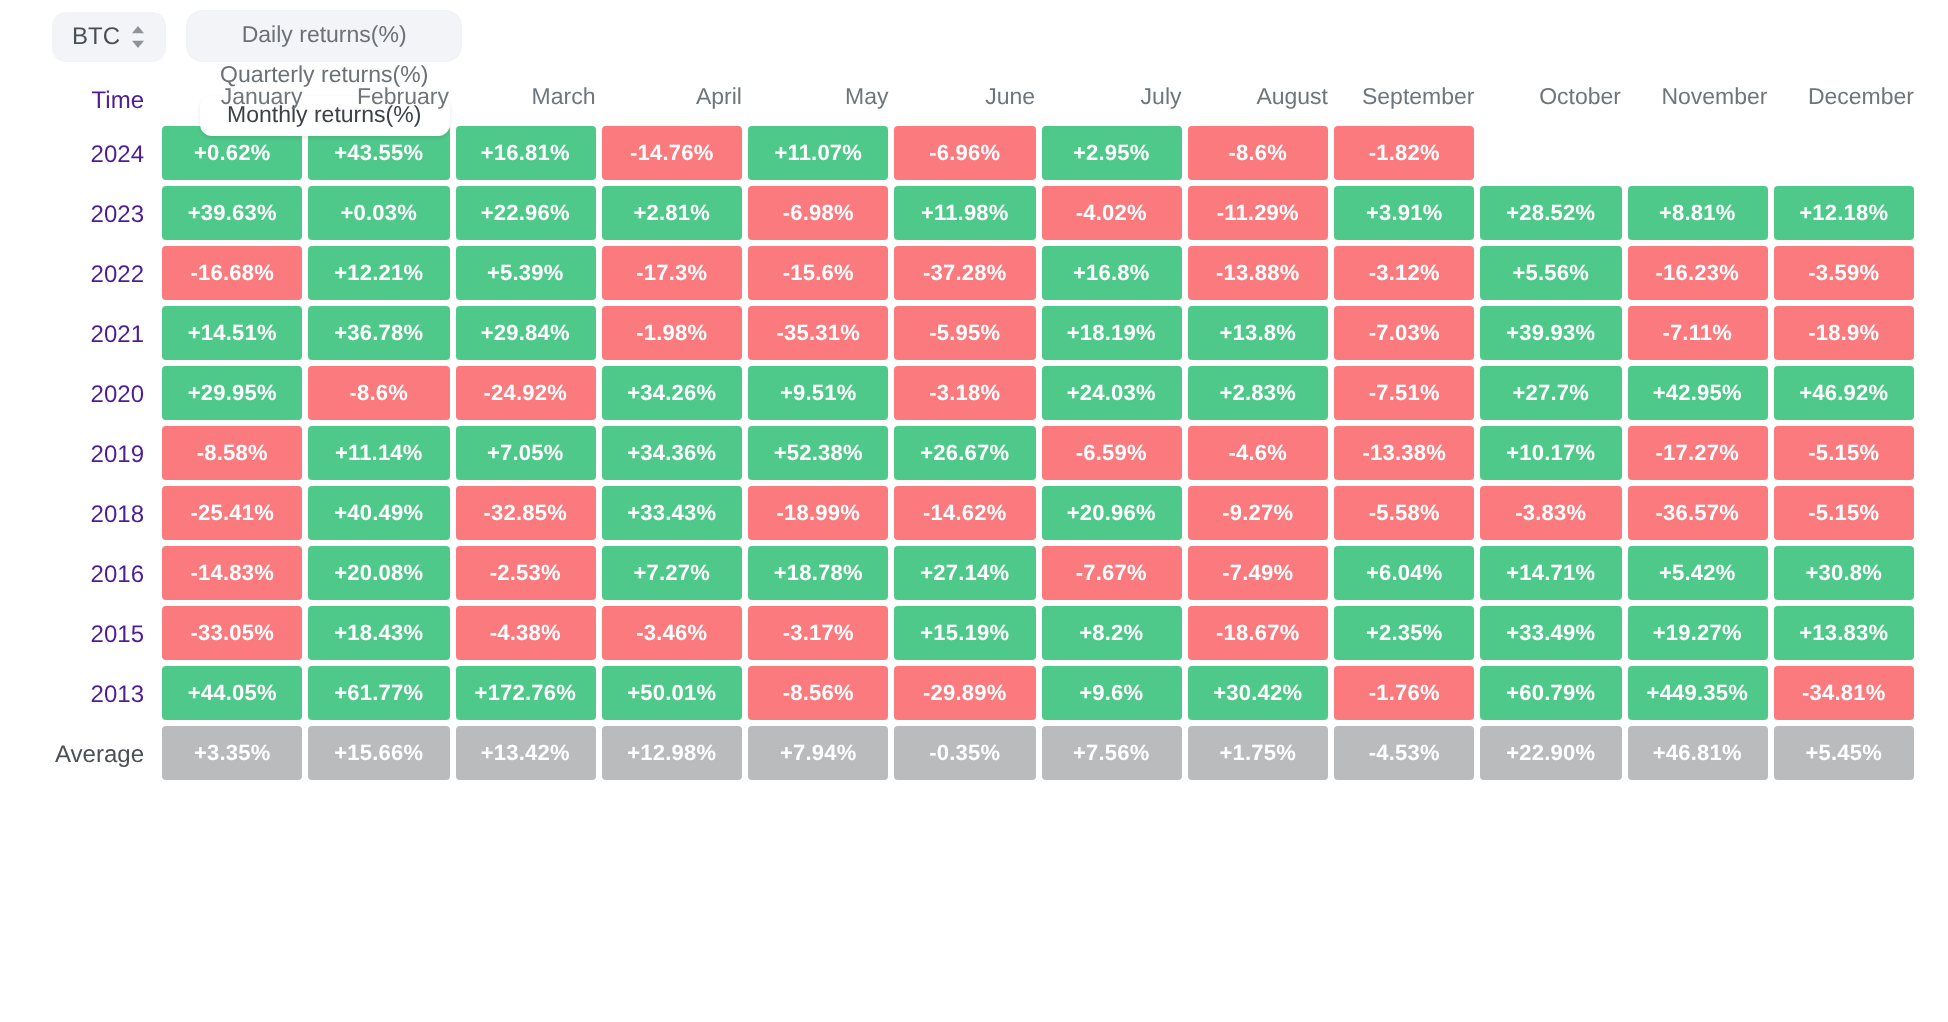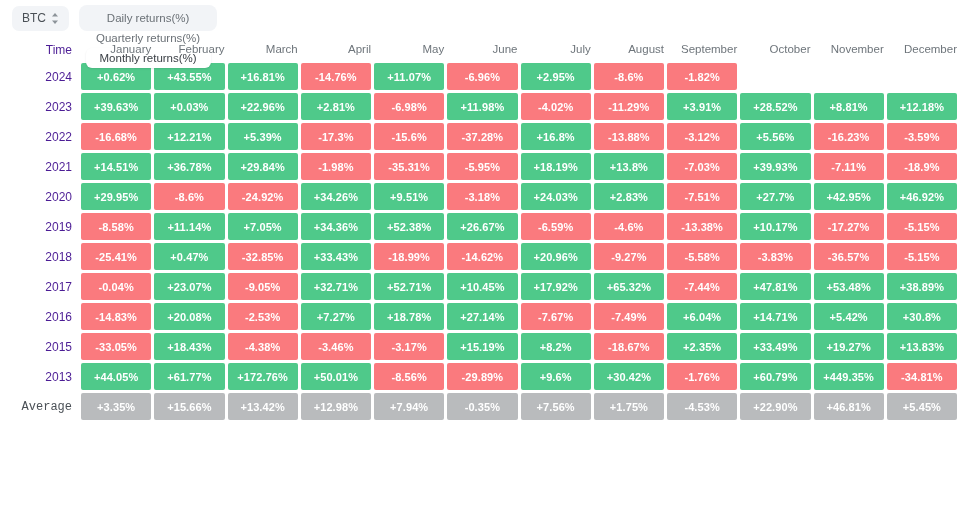--- a/index.html
+++ b/index.html
@@ -19,21 +19,21 @@
     border-radius: 10px;
     overflow: hidden;
     box-sizing: border-box;
   }
 
   
   .toolbar {
     display: flex;
     align-items: center;
     gap: 10px;
-    padding: 7px 0 7px 12px;
+    padding: 7px 0 7px 26px;
     height: 36px;
     box-sizing: border-box;
   }
   .symbol-select {
     display: flex;
     align-items: center;
     gap: 5px;
     background: #f2f4f7;
     border-radius: 7px;
     height: 25px;
@@ -116,21 +116,21 @@
     font-weight: bold;
     color: #ffffff;
     border-radius: 2px;
     white-space: nowrap;
     letter-spacing: 0.1px;
   }
   td.cell.pos { background: #4fc98a; }
   td.cell.neg { background: #fa7a7e; }
   td.cell.avg { background: #b9bbbd; }
   td.cell.empty { background: transparent; }
-  tr.summary td.timecell { color: #4a5056; font-family: Liberation Mono, monospace; }
+  tr.summary td.timecell { color: #4a5056; }
 </style>
 </head>
 <body>
 
 <div class="app">
 
   <div class="toolbar">
 
     <div class="symbol-select">
       <span>BTC</span>
@@ -256,46 +256,31 @@
             <td class="cell neg">-6.59%</td>
             <td class="cell neg">-4.6%</td>
             <td class="cell neg">-13.38%</td>
             <td class="cell pos">+10.17%</td>
             <td class="cell neg">-17.27%</td>
             <td class="cell neg">-5.15%</td>
           </tr>
           <tr>
             <td class="timecell">2018</td>
             <td class="cell neg">-25.41%</td>
-            <td class="cell pos">+0.47%</td>
+            <td class="cell pos">+40.49%</td>
             <td class="cell neg">-32.85%</td>
             <td class="cell pos">+33.43%</td>
             <td class="cell neg">-18.99%</td>
             <td class="cell neg">-14.62%</td>
             <td class="cell pos">+20.96%</td>
             <td class="cell neg">-9.27%</td>
             <td class="cell neg">-5.58%</td>
             <td class="cell neg">-3.83%</td>
             <td class="cell neg">-36.57%</td>
             <td class="cell neg">-5.15%</td>
-          </tr>
-          <tr>
-            <td class="timecell">2017</td>
-            <td class="cell neg">-0.04%</td>
-            <td class="cell pos">+23.07%</td>
-            <td class="cell neg">-9.05%</td>
-            <td class="cell pos">+32.71%</td>
-            <td class="cell pos">+52.71%</td>
-            <td class="cell pos">+10.45%</td>
-            <td class="cell pos">+17.92%</td>
-            <td class="cell pos">+65.32%</td>
-            <td class="cell neg">-7.44%</td>
-            <td class="cell pos">+47.81%</td>
-            <td class="cell pos">+53.48%</td>
-            <td class="cell pos">+38.89%</td>
           </tr>
           <tr>
             <td class="timecell">2016</td>
             <td class="cell neg">-14.83%</td>
             <td class="cell pos">+20.08%</td>
             <td class="cell neg">-2.53%</td>
             <td class="cell pos">+7.27%</td>
             <td class="cell pos">+18.78%</td>
             <td class="cell pos">+27.14%</td>
             <td class="cell neg">-7.67%</td>

